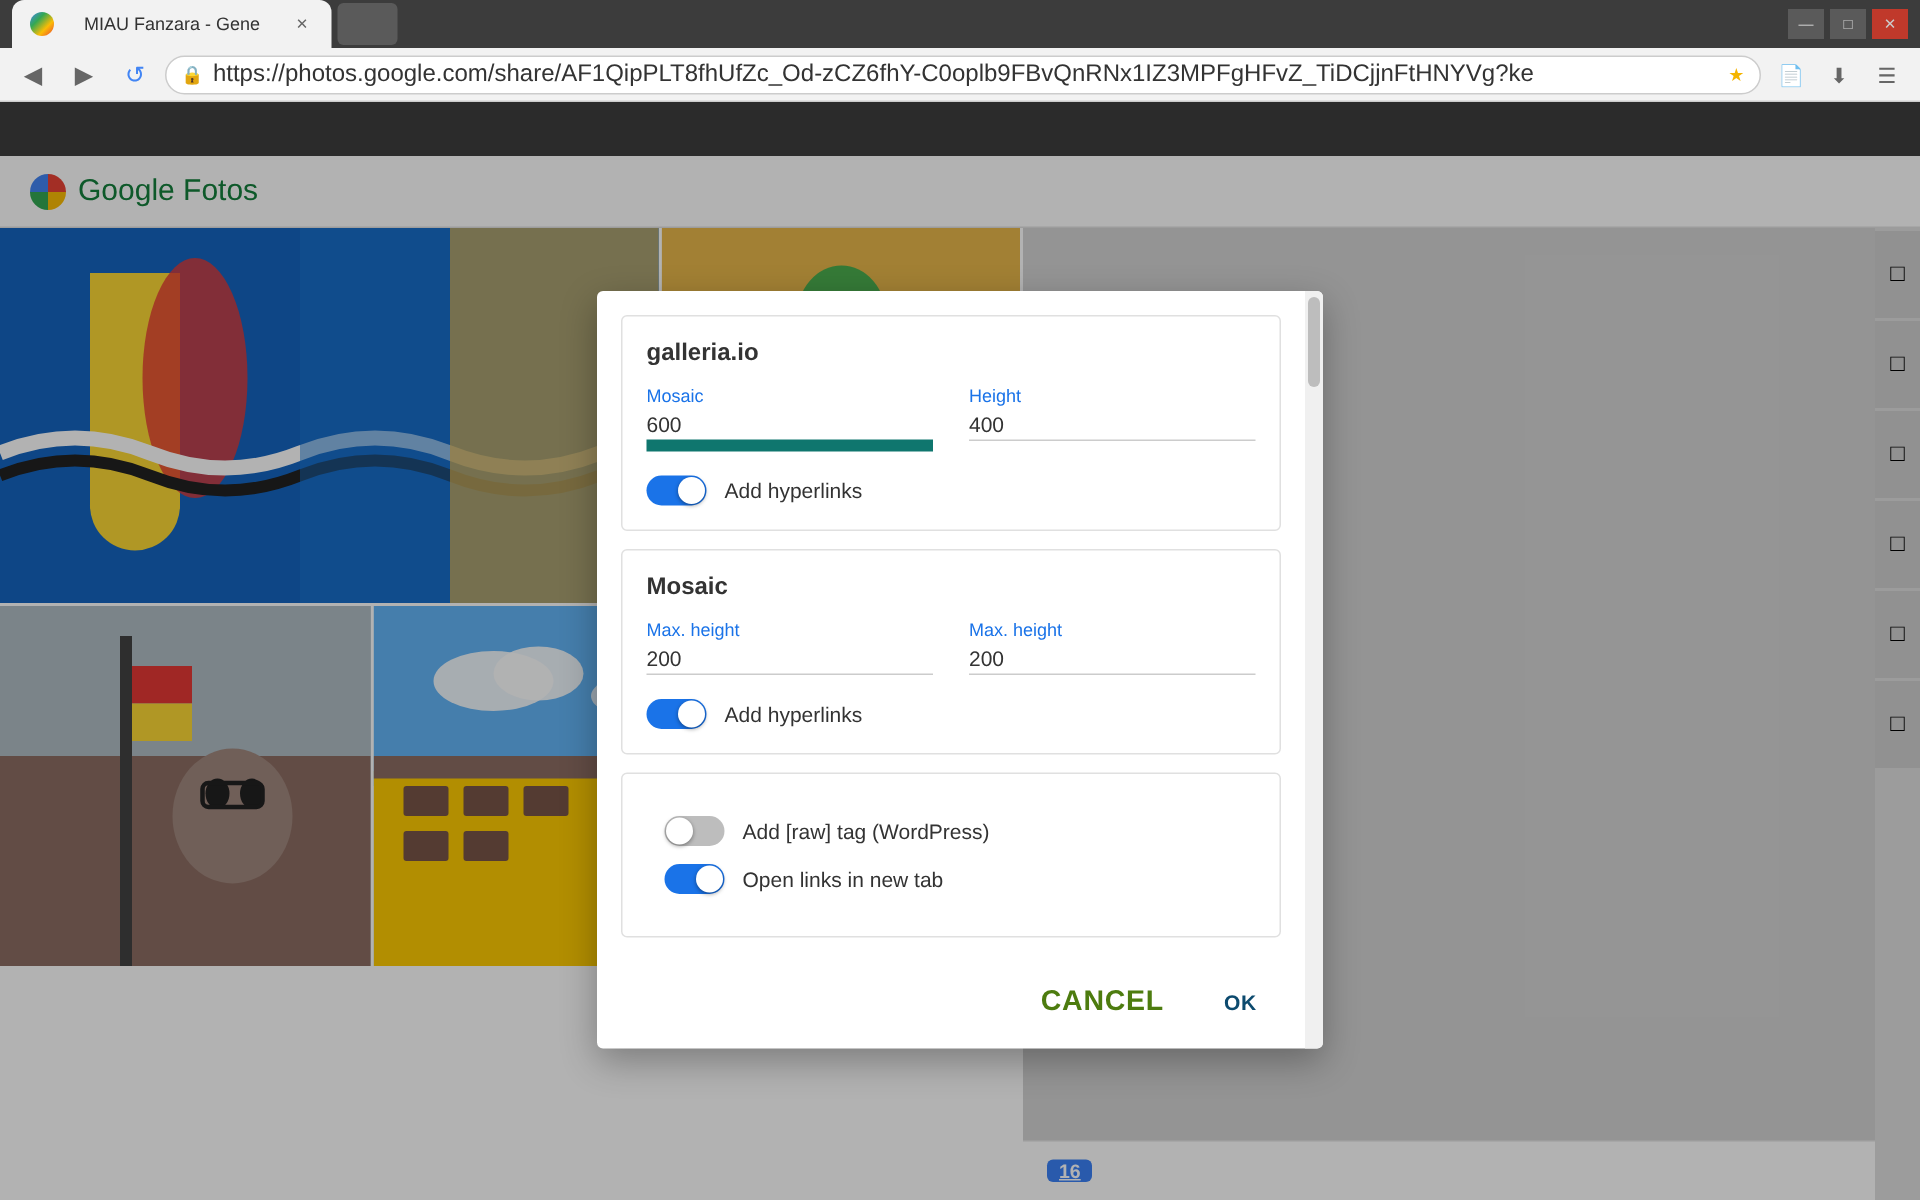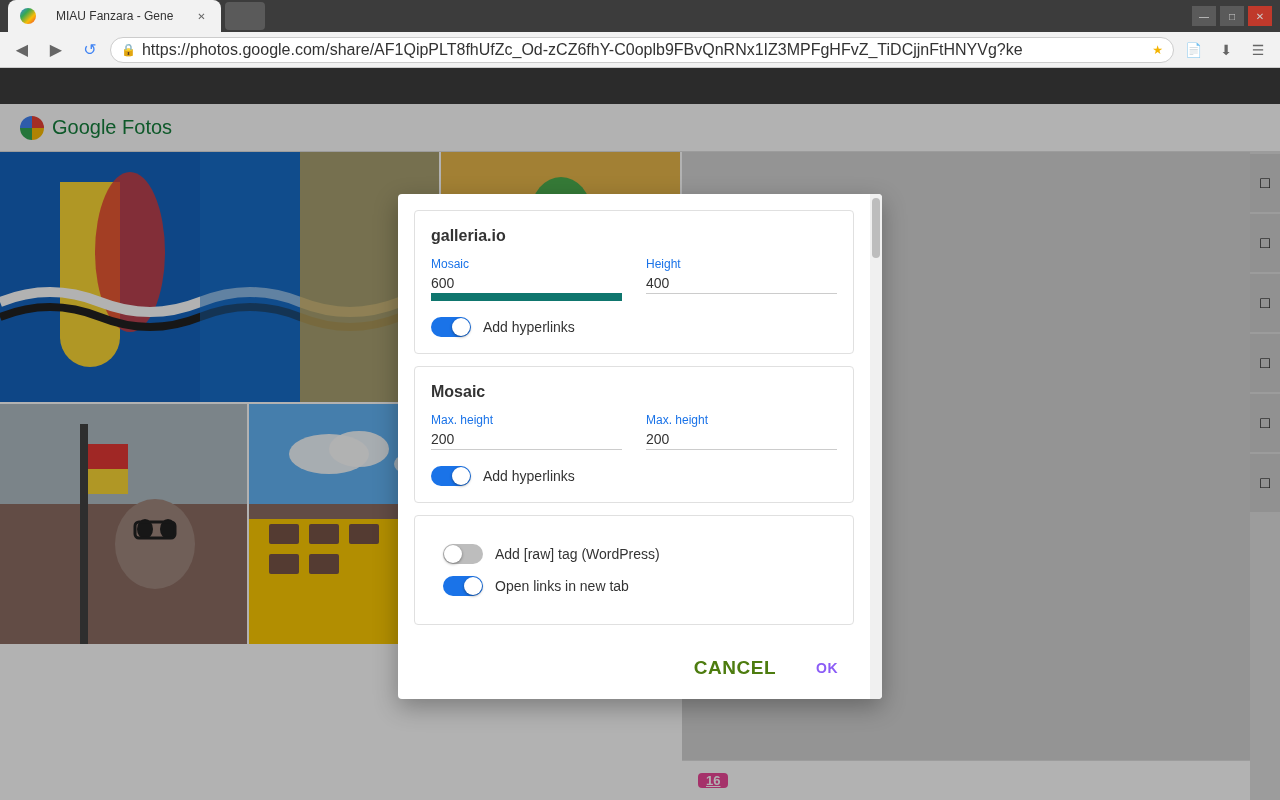--- a/index.html
+++ b/index.html
@@ -377,21 +377,21 @@
       font-weight: bold;
       cursor: pointer;
       padding: 8px 16px;
       border-radius: 4px;
       letter-spacing: 0.5px;
     }
 
     .btn-ok {
       background: none;
       border: none;
-      color: #8b5cf6;
+      color: #0c4a6e;
       font-size: 14px;
       font-weight: bold;
       cursor: pointer;
       padding: 8px 16px;
       border-radius: 4px;
       letter-spacing: 0.5px;
     }
   </style>
 </head>
 <body>
@@ -560,21 +560,21 @@
       <div style="position:absolute;top:0;right:0;width:30px;bottom:0;background:#e0e0e0;">
         <div style="background:#d0d0d0;height:58px;margin:2px 0;display:flex;align-items:center;justify-content:center;">□</div>
         <div style="background:#d0d0d0;height:58px;margin:2px 0;display:flex;align-items:center;justify-content:center;">□</div>
         <div style="background:#d0d0d0;height:58px;margin:2px 0;display:flex;align-items:center;justify-content:center;">□</div>
         <div style="background:#d0d0d0;height:58px;margin:2px 0;display:flex;align-items:center;justify-content:center;">□</div>
         <div style="background:#d0d0d0;height:58px;margin:2px 0;display:flex;align-items:center;justify-content:center;">□</div>
         <div style="background:#d0d0d0;height:58px;margin:2px 0;display:flex;align-items:center;justify-content:center;">□</div>
       </div>
 
       <div style="position:absolute;bottom:0;left:0;right:30px;height:40px;background:#fff;border-top:1px solid #e0e0e0;display:flex;align-items:center;padding:0 16px;gap:8px;">
-        <div style="background:#ec4899;color:#fff;border-radius:4px;padding:0 8px;font-size:13px;font-weight:bold;text-decoration:underline;">16</div>
+        <div style="background:#3b82f6;color:#fff;border-radius:4px;padding:0 8px;font-size:13px;font-weight:bold;text-decoration:underline;">16</div>
       </div>
     </div>
 
   </div>
 
   <div class="dialog-overlay">
     <div class="dialog">
 
       <div class="dialog-scrollbar">
         <span class="dialog-scrollbar-thumb"></span>

